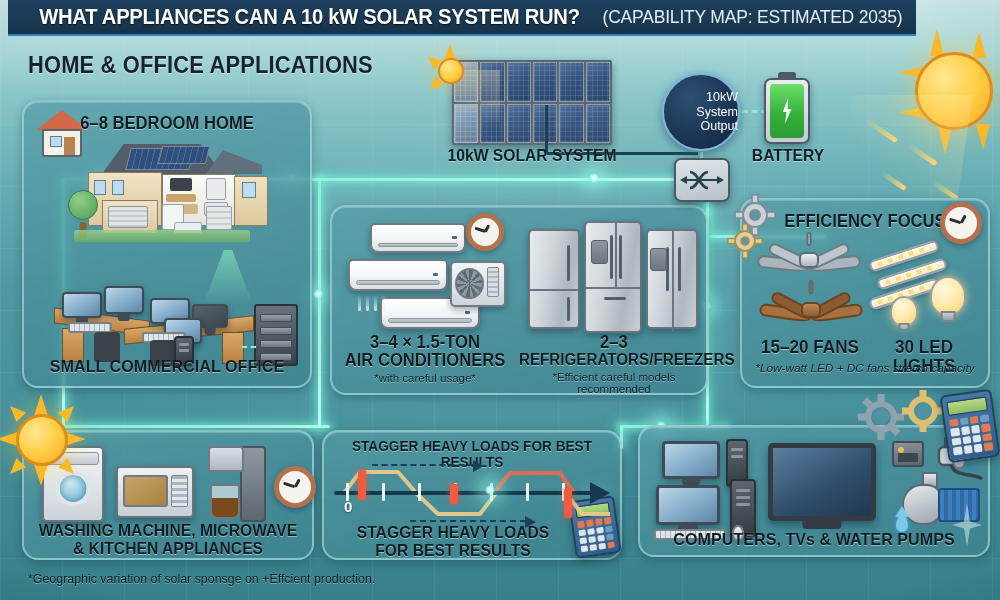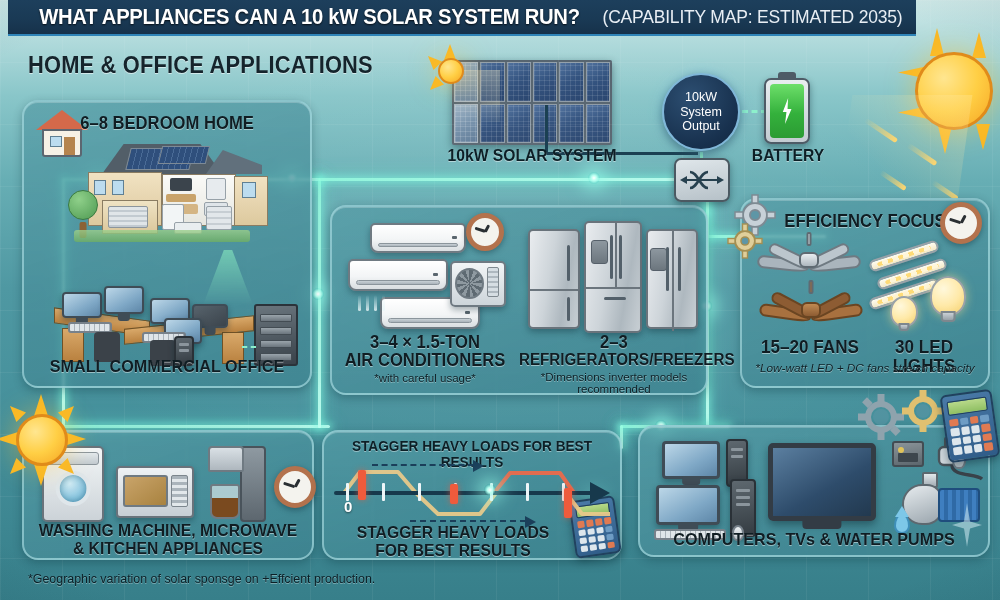--- a/index.html
+++ b/index.html
@@ -469,21 +469,21 @@
     <div class="sun-ray" style="left:428px; top:56px; width:14px; height:14px; clip-path:polygon(0 0,100% 40%,40% 100%); z-index:15;"></div>
     <div class="sun-ray" style="left:444px; top:44px; width:12px; height:16px; clip-path:polygon(0 100%,50% 0,100% 100%); z-index:15;"></div>
     <div class="sun-ray" style="left:430px; top:76px; width:14px; height:14px; clip-path:polygon(0 100%,100% 60%,40% 0); z-index:15;"></div>
     <div class="beam" style="left:440px; top:70px; width:60px; height:52px; background:linear-gradient(215deg, rgba(255,240,190,0.35), rgba(255,240,190,0) 72%); z-index:14;"></div>
   </div>
 
   <div style="position:absolute; left:400px; top:146px; width:264px; text-align:center;
               font-weight:bold; font-size:16.5px; color:#0d1f26; z-index:25; transform:scaleX(0.95);
               text-shadow:0 1px 0 rgba(255,255,255,0.45);">10kW SOLAR SYSTEM</div>
 
-  <div class="output-badge" style="left:662px; top:73px;">
+  <div class="output-badge" style="left:662px; top:73px;align-items:flex-end;">
     <span>10kW</span>
     <span>System</span>
     <span>Output</span>
   </div>
 
   <div style="position:absolute; left:742px; top:110px; width:44px; height:0;
               border-top:3px dashed #8ef0cc; z-index:20;"></div>
 
   <div style="position:absolute; left:700px; top:152px; height:26px; width:0;
               border-left:3px dashed #8ef0cc; z-index:20;"></div>
@@ -634,21 +634,21 @@
     </div>
     <div class="fridge" style="left:314px; top:22px; width:52px; height:100px;">
       <div class="vsplit" style="left:24px; top:0; height:100px;"></div>
       <div class="disp" style="left:5%; width:34%; top:18%; height:24%;"></div>
       <div class="handle" style="left:18px; top:16px; height:44px;"></div>
       <div class="handle" style="left:30px; top:16px; height:44px;"></div>
     </div>
 
     <div class="panel-label" style="left:190px; width:184px; top:126px; font-size:17.5px;">2–3</div>
     <div class="panel-label" style="left:182px; width:196px; top:144px; font-size:16px;">REFRIGERATORS/FREEZERS</div>
-    <div class="note" style="left:190px; width:184px; top:164px;">*Dimensions inverter models</div>
+    <div class="note" style="left:190px; width:184px; top:164px;">*Efficient careful models</div>
     <div class="note" style="left:190px; width:184px; top:176px;">recommended</div>
   </div>
 
   <div class="panel" style="left:740px; top:198px; width:250px; height:190px;">
 
     <div class="panel-label" style="top:12px; font-size:17.5px;">EFFICIENCY FOCUS</div>
 
     <div class="fan" style="left:12px; top:42px; width:110px; height:36px;">
       <div class="rod" style="top:-10px; background:#cdd5da;"></div>
       <div class="blade" style="width:52px; height:13px; background:#aab5bd; border:2px solid #6f7a82; transform: rotate(186deg);"></div>

